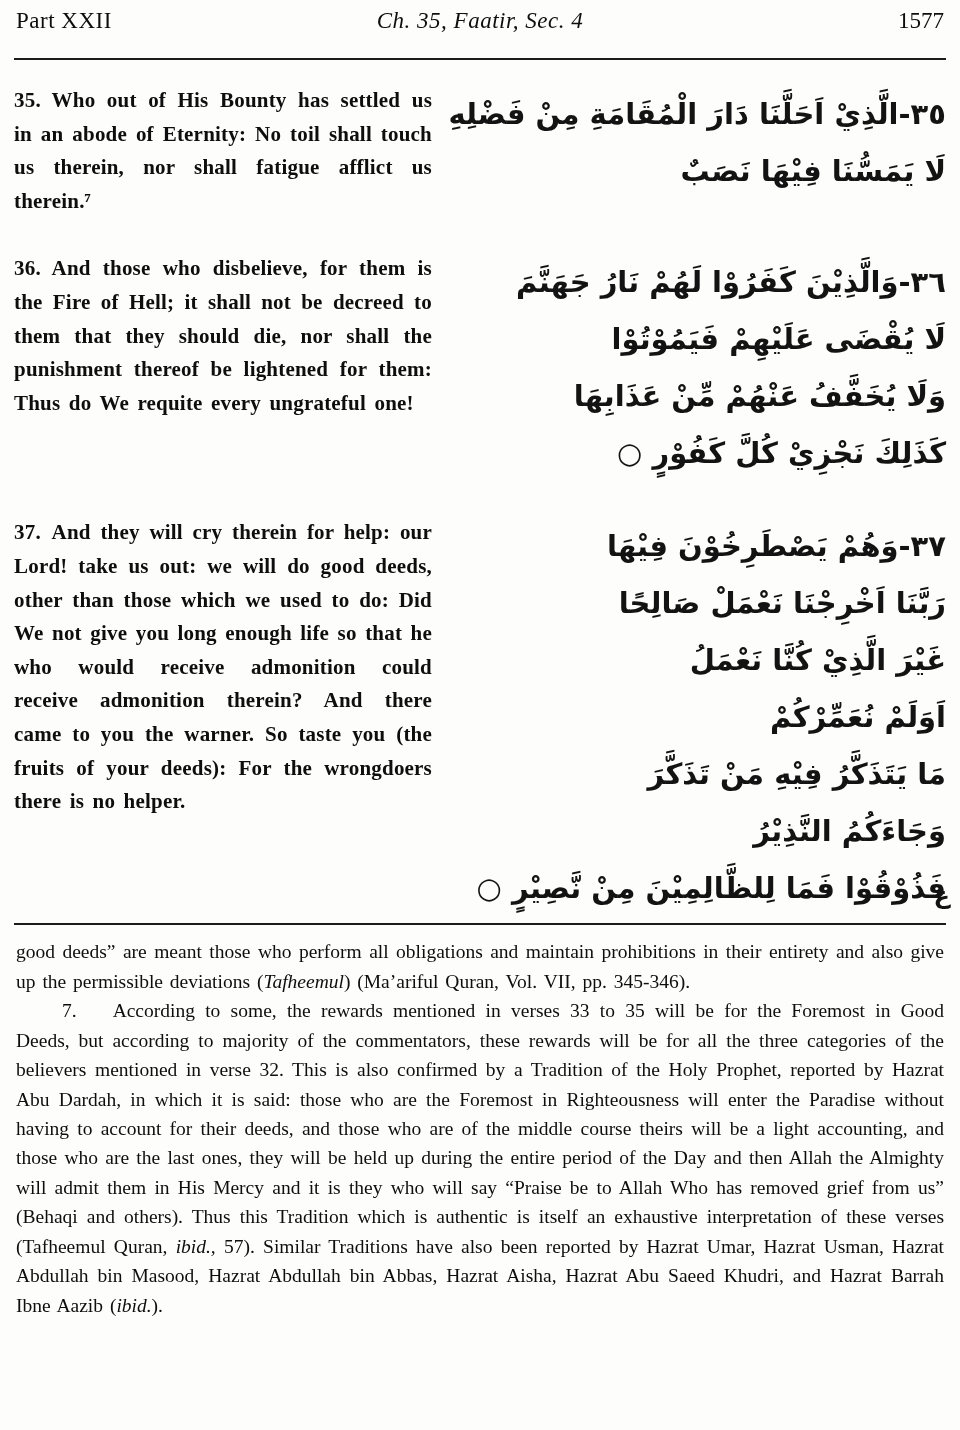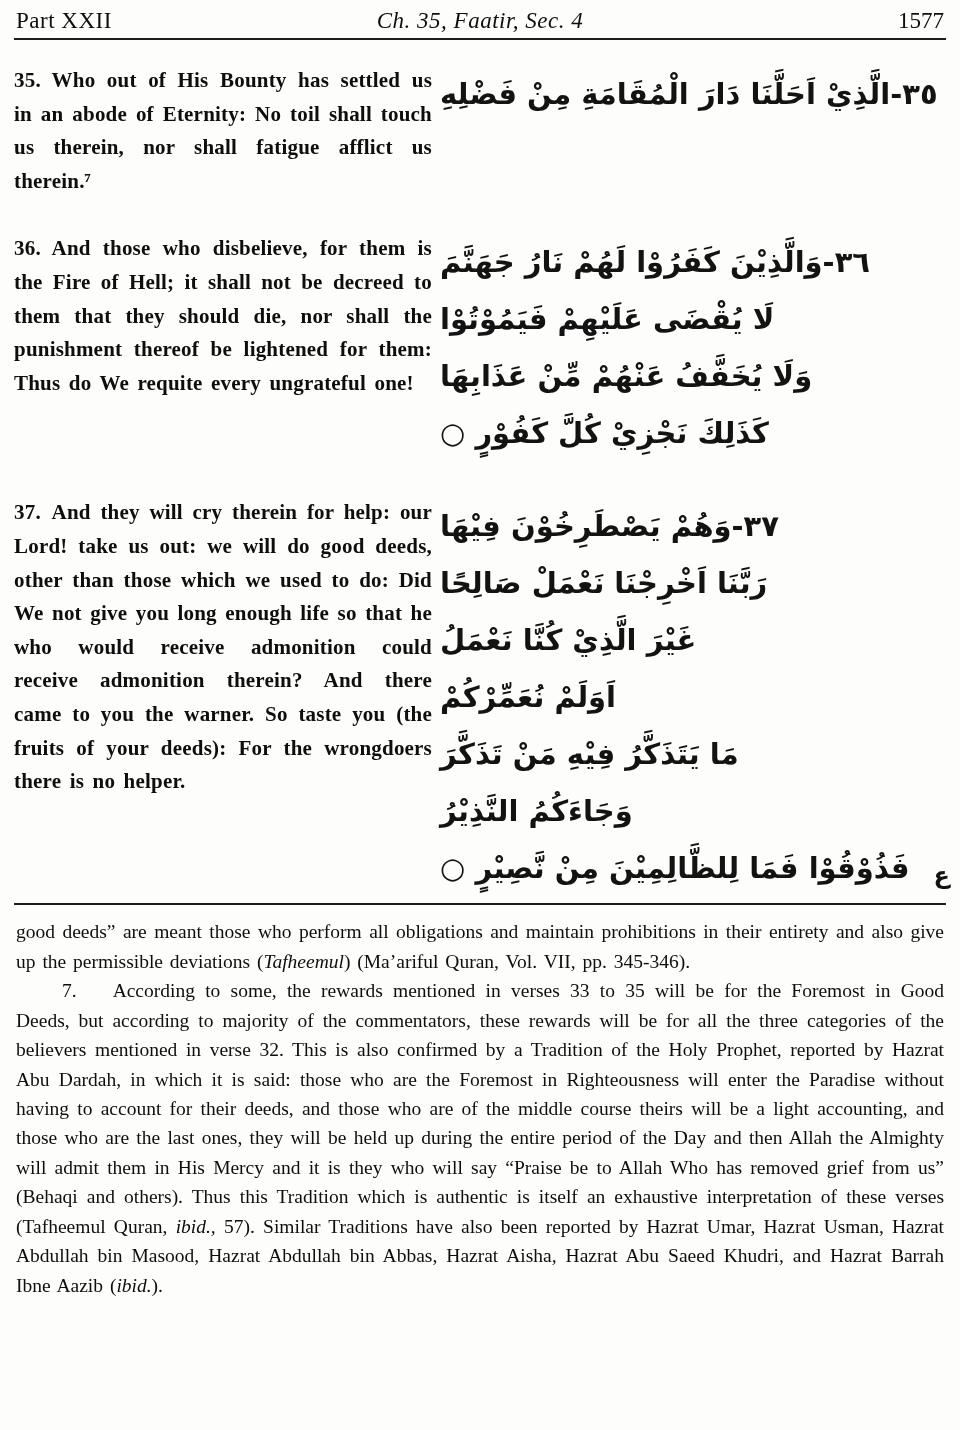--- a/index.html
+++ b/index.html
@@ -4,42 +4,42 @@
 <title>Book Page</title>
 <style>
   * { box-sizing: border-box; }
   html, body { margin: 0; padding: 0; background: #ffffff; }
   .page {
     width: 960px; height: 1430px; background: #fdfdfb; color: #0e0e0e;
     font-family: "Liberation Serif", serif;
     padding: 4px 14px 8px; overflow: hidden; position: relative;
   }
   
-  .header { display: flex; align-items: baseline; font-size: 23px; padding: 4px 2px 4px 2px; }
+  .header { display: flex; align-items: baseline; font-size: 23px; padding: 4px 2px 24px 2px; }
   .hdr-left  { width: 220px; letter-spacing: 0.5px; }
   .hdr-center{ flex: 1; text-align: center; font-style: italic; letter-spacing: 0.5px; }
   .hdr-right { width: 220px; text-align: right; }
   .rule { border-top: 2px solid #1c1c1c; height: 0; }
   .rule.thin { border-top-width: 2px; }
 
   
   .content { padding: 24px 0 6px 0; }
   .verse-row { display: flex; gap: 8px; margin-bottom: 34px; }
   .verse-row:last-child { margin-bottom: 0; }
   .english {
     width: 418px; margin: 0; font-weight: 700;
     font-size: 21px; line-height: 1.6; text-align: justify;
     word-spacing: 3px; letter-spacing: 0.2px;
   }
   .arabic {
     flex: 1; direction: rtl; position: relative;
     font-family: "DejaVu Sans", sans-serif; font-weight: 700;
     font-size: 29px; color: #131313; padding-top: 2px;
   }
-  .aline { text-align: left; line-height: 57px; }
+  .aline { text-align: right; line-height: 57px; }
   .ruku {
     position: absolute; left: auto; right: -4px; bottom: 10px;
     font-size: 24px; line-height: 1; direction: rtl;
   }
 
   
   .footnotes {
     padding: 12px 2px 0 2px; font-size: 19.5px; line-height: 1.51;
     text-align: justify; word-spacing: 2px;
   }
@@ -59,20 +59,21 @@
   </header>
 
   <div class="rule"></div>
 
   <main class="content">
 
     <section class="verse-row">
       <p class="english">35. Who out of His Bounty has settled us in an abode of Eternity: No toil shall touch us therein, nor shall fatigue afflict us therein.⁷</p>
       <div class="arabic">
         <div class="aline">٣٥-الَّذِيْ اَحَلَّنَا دَارَ الْمُقَامَةِ مِنْ فَضْلِهِ</div>
+        <div class="aline">لَا يَمَسُّنَا فِيْهَا نَصَبٌ</div>
       </div>
     </section>
 
     <section class="verse-row">
       <p class="english">36. And those who disbelieve, for them is the Fire of Hell; it shall not be decreed to them that they should die, nor shall the punishment thereof be lightened for them: Thus do We requite every ungrateful one!</p>
       <div class="arabic">
         <div class="aline">٣٦-وَالَّذِيْنَ كَفَرُوْا لَهُمْ نَارُ جَهَنَّمَ</div>
         <div class="aline">لَا يُقْضَى عَلَيْهِمْ فَيَمُوْتُوْا</div>
         <div class="aline">وَلَا يُخَفَّفُ عَنْهُمْ مِّنْ عَذَابِهَا</div>
         <div class="aline">كَذَلِكَ نَجْزِيْ كُلَّ كَفُوْرٍ ○</div>

